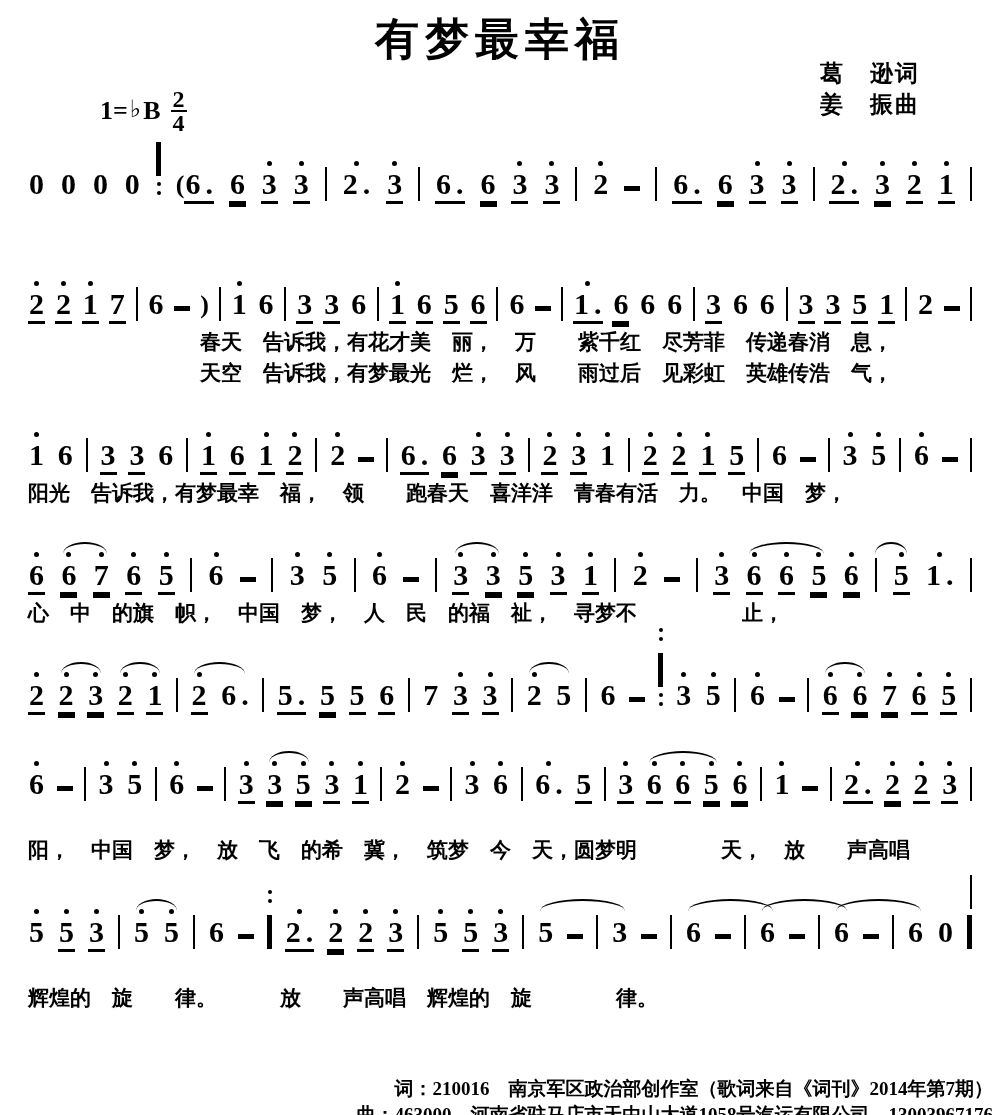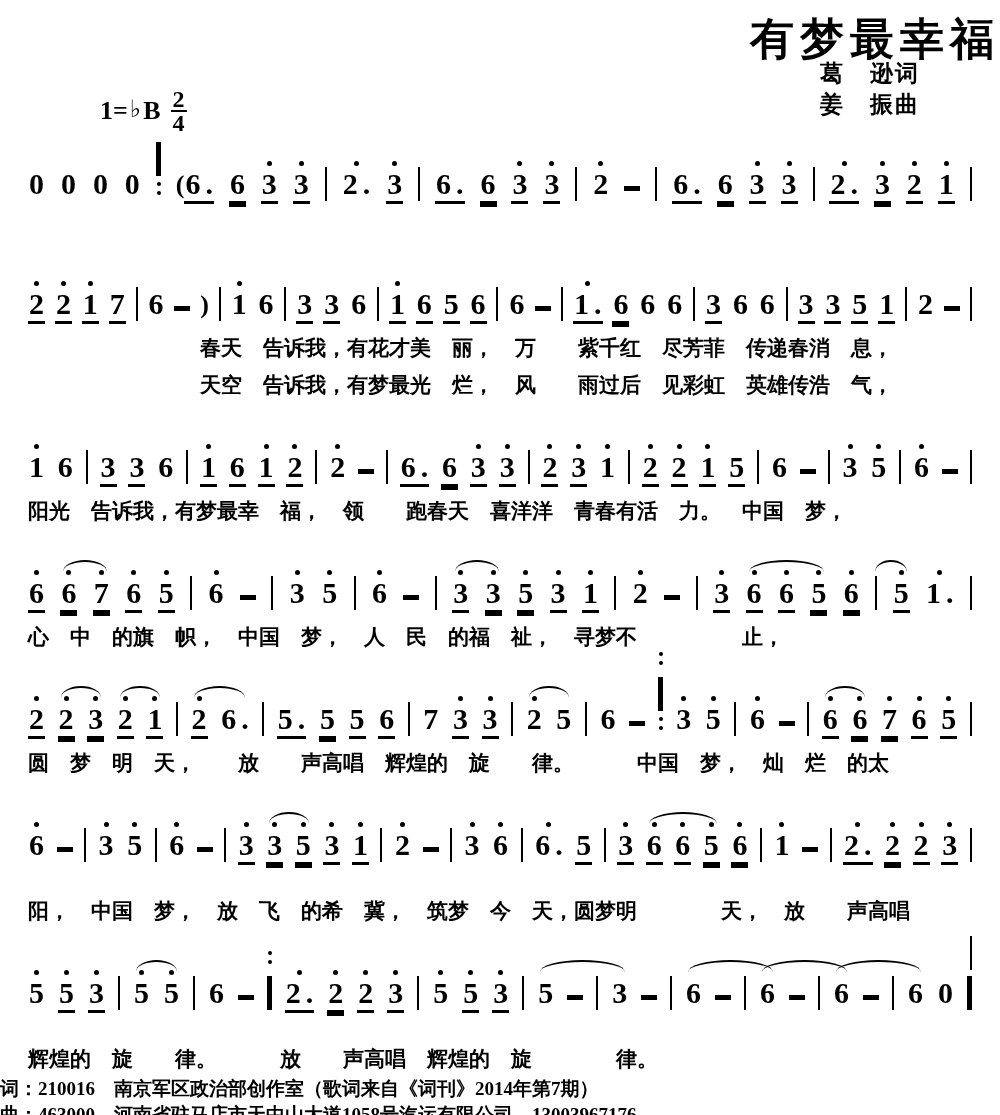--- a/index.html
+++ b/index.html
@@ -6,21 +6,21 @@
   #page{
     position:relative;
     width:1000px;height:1115px;
     margin:0 auto;
     background:#ffffff;
     color:#000;
     overflow:hidden;
     font-family:"Liberation Serif","DejaVu Serif",serif;
   }
   #title{
-    text-align:right;
+    text-align:center;
     font-size:44px;
     font-weight:700;
     letter-spacing:6px;
     padding-top:10px;
     height:62px;
   }
   #header{
     position:relative;
     height:66px;
     margin:0 60px 0 60px;
@@ -65,28 +65,28 @@
   .rp{display:flex;align-items:flex-end;gap:3px;}
   .rdots{display:flex;flex-direction:column;gap:5px;margin-bottom:9px;}
   .rdots i{width:4px;height:4px;border-radius:50%;background:#000;display:block;}
   .slur{
     position:absolute;height:10px;
     border-top:2px solid #000;
     border-radius:50% 50% 0 0 / 100% 100% 0 0;
   }
   .lyr{
     font-size:21px;font-weight:700;
-    line-height:26px;margin-top:11px;
+    line-height:26px;margin-top:5px;
     white-space:pre;
   }
   #score .sys:nth-child(2) .lyr{padding-left:172px;}
   #score .sys:nth-child(6) .lyr,#score .sys:nth-child(7) .lyr{margin-top:33px;}
   #footer{
-    position:absolute;bottom:0;left:0;right:16px;
-    text-align:left;font-size:19px;font-weight:700;
+    position:absolute;bottom:0;left:0;right:7px;
+    text-align:right;font-size:19px;font-weight:700;
   }
   #footer .f2{height:13px;overflow:hidden;}
 </style>
 </head>
 <body>
 
 <div id="page">
   <div id="title">有梦最幸福</div>
 
   <div id="header">
@@ -1091,21 +1091,20 @@
               <div class="dg u1">5</div>
             </div>
           </div>
           <div class="bar"></div>
           <div class="slur" style="left: 32.55px; width: 40.9px; top: 7px;"></div>
           <div class="slur" style="left: 91.55px; width: 40.9px; top: 7px;"></div>
           <div class="slur" style="left: 165.55px; width: 51.95px; top: 7px;"></div>
           <div class="slur" style="left: 500.55px; width: 40.9px; top: 7px;"></div>
           <div class="slur" style="left: 796.55px; width: 40.9px; top: 7px;"></div>
         </div>
-        <div class="lyr">圆　梦　明　天，　　放　　声高唱　辉煌的　旋　　律。　　　中国　梦，　灿　烂　的太</div>
       </div>
       <div class="sys">
         <div class="notes">
           <div class="tk note">
             <div class="oct">
               <i></i>
             </div>
             <div class="body">
               <div class="dg">6</div>
             </div>

